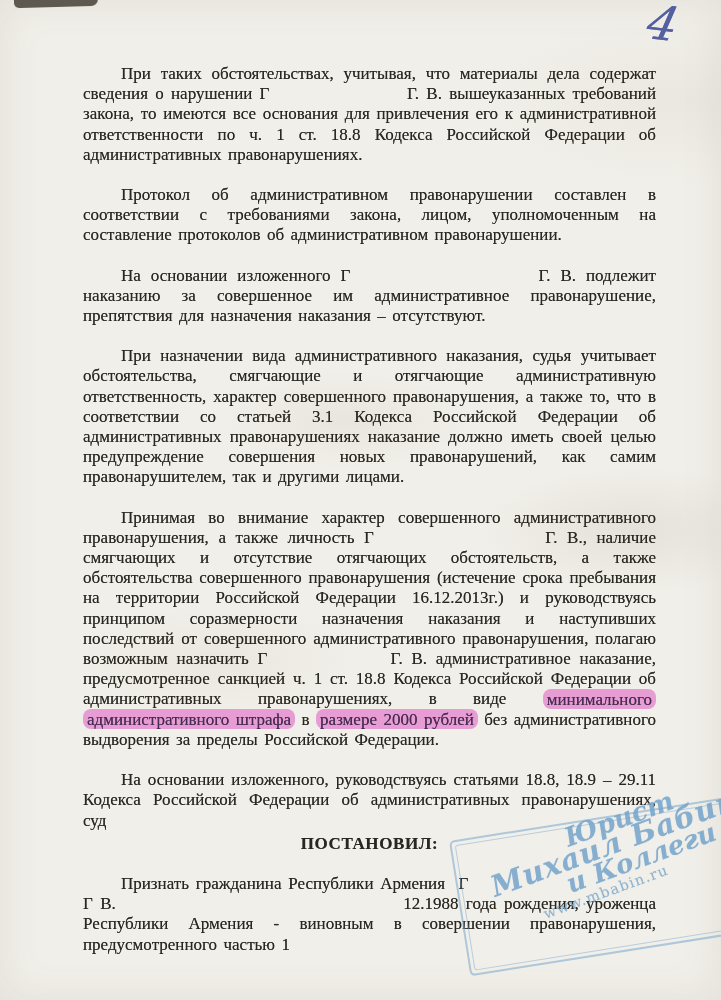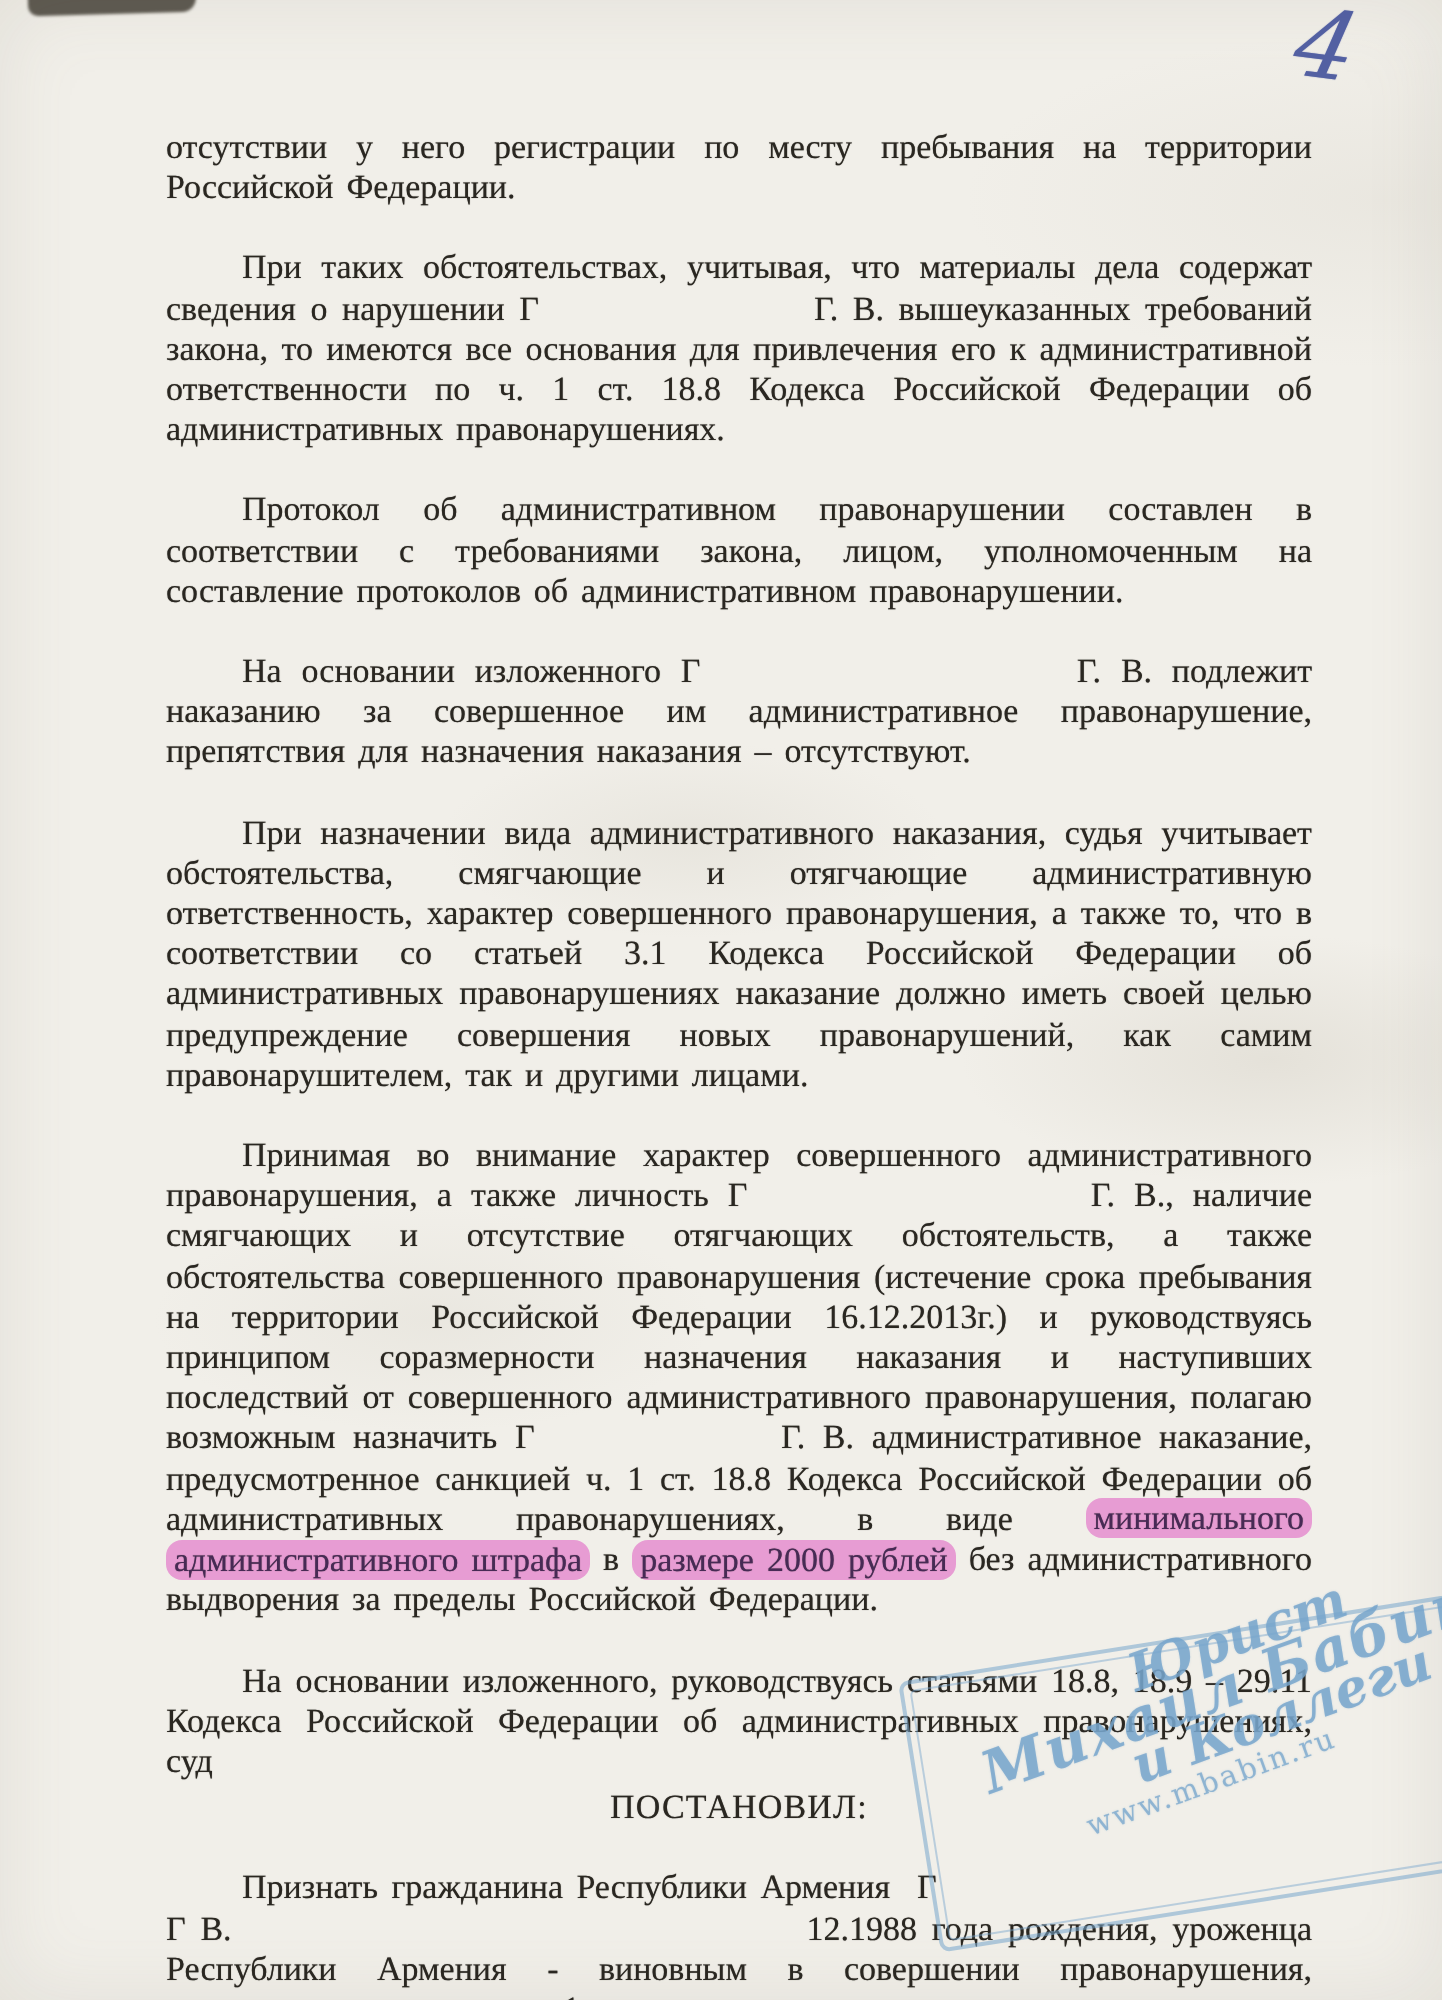--- a/index.html
+++ b/index.html
@@ -51,21 +51,21 @@
     font-size:17px;line-height:20.2px;
     text-align:justify;
     word-spacing:2.2px;
     text-shadow:0 0 0.45px rgba(42,39,33,0.65);
   }
   .content p{margin:0 0 0 0;text-indent:38px;}
   .content p + p{margin-top:20px;}
   .content p.noindent{text-indent:0;}
   .content p.heading{
     text-align:center;text-indent:0;
-    font-weight:normal;letter-spacing:0.6px;
+    font-weight:bold;letter-spacing:0.6px;
     margin-top:3px;margin-bottom:2px;
   }
   mark.hl{
     background:var(--highlight);
     color:#472a55;
     padding:0.5px 4px;
     border-radius:8px;
     -webkit-box-decoration-break:clone;
     box-decoration-break:clone;
   }
@@ -103,21 +103,20 @@
 <body>
 
 <div class="page">
 
   <div class="smudge"></div>
 
   <div class="pagenum">4</div>
 
   <div class="content">
 
-    <p class="noindent">отсутствии у него регистрации по месту пребывания на территории Российской Федерации.</p>
 
     <p>При таких обстоятельствах, учитывая, что материалы дела содержат сведения о нарушении Г&nbsp;&nbsp;&nbsp;&nbsp;&nbsp;&nbsp;&nbsp;&nbsp;&nbsp;&nbsp;&nbsp;&nbsp;&nbsp;&nbsp;&nbsp;&nbsp;&nbsp;&nbsp; Г. В. вышеуказанных требований закона, то имеются все основания для привлечения его к административной ответственности по ч. 1 ст. 18.8 Кодекса Российской Федерации об административных правонарушениях.</p>
 
     <p>Протокол об административном правонарушении составлен в соответствии с требованиями закона, лицом, уполномоченным на составление протоколов об административном правонарушении.</p>
 
     <p>На основании изложенного Г&nbsp;&nbsp;&nbsp;&nbsp;&nbsp;&nbsp;&nbsp;&nbsp;&nbsp;&nbsp;&nbsp;&nbsp;&nbsp;&nbsp;&nbsp;&nbsp;&nbsp;&nbsp; Г. В. подлежит наказанию за совершенное им административное правонарушение, препятствия для назначения наказания – отсутствуют.</p>
 
     <p>При назначении вида административного наказания, судья учитывает обстоятельства, смягчающие и отягчающие административную ответственность, характер совершенного правонарушения, а также то, что в соответствии со статьей 3.1 Кодекса Российской Федерации об административных правонарушениях наказание должно иметь своей целью предупреждение совершения новых правонарушений, как самим правонарушителем, так и другими лицами.</p>
 
 

